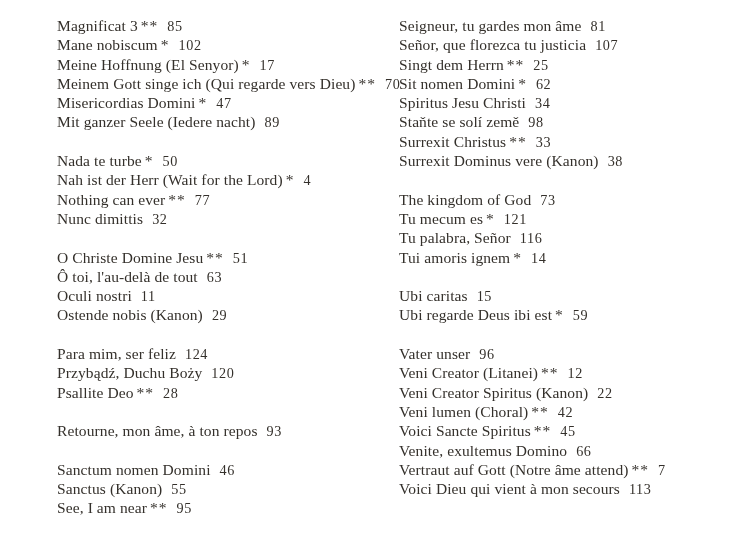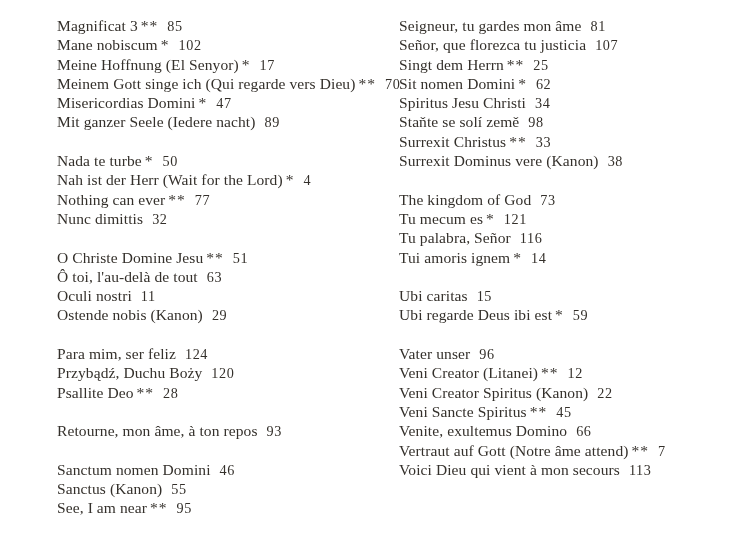--- a/index.html
+++ b/index.html
@@ -183,21 +183,24 @@
         <div class="row">
     <span class="title">Vater unser</span><span class="page-num">96</span>
   </div>
         <div class="row">
     <span class="title">Veni Creator (Litanei)</span><span class="marker">**</span><span class="page-num">12</span>
   </div>
         <div class="row">
     <span class="title">Veni Creator Spiritus (Kanon)</span><span class="page-num">22</span>
   </div>
         <div class="row">
-    <span class="title">Veni Sancte Spiritus</span><span class="marker">**</span><span class="page-num">45</span>
+    <span class="title">Veni lumen (Choral)</span><span class="marker">**</span><span class="page-num">42</span>
+  </div>
+        <div class="row">
+    <span class="title">Voici Sancte Spiritus</span><span class="marker">**</span><span class="page-num">45</span>
   </div>
         <div class="row">
     <span class="title">Venite, exultemus Domino</span><span class="page-num">66</span>
   </div>
         <div class="row">
     <span class="title">Vertraut auf Gott (Notre âme attend)</span><span class="marker">**</span><span class="page-num">7</span>
   </div>
         <div class="row">
     <span class="title">Voici Dieu qui vient à mon secours</span><span class="page-num">113</span>
   </div>

